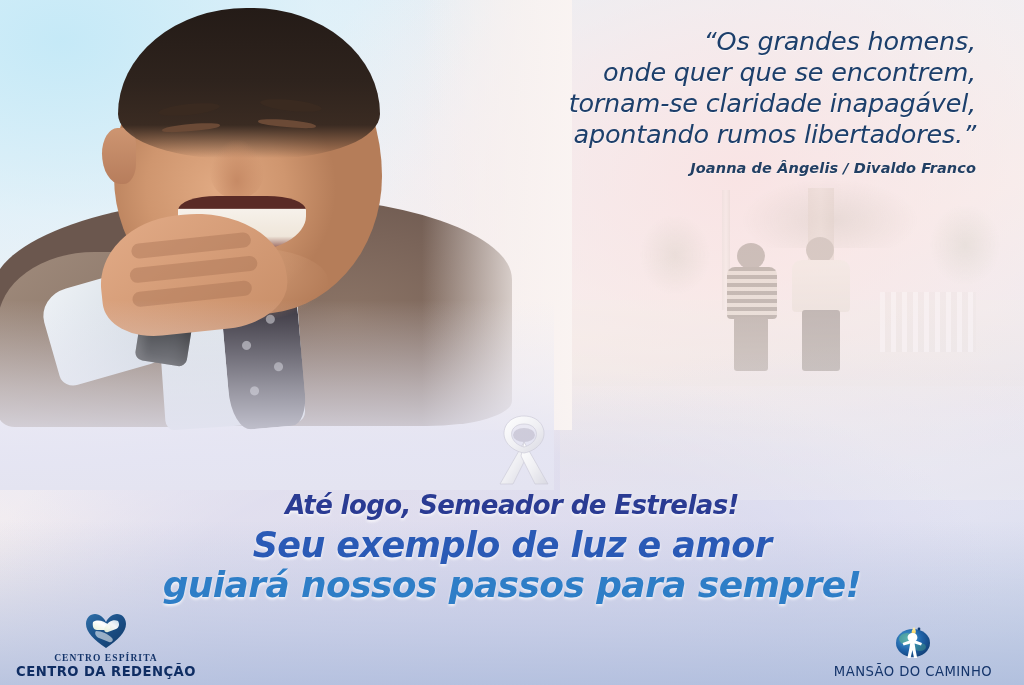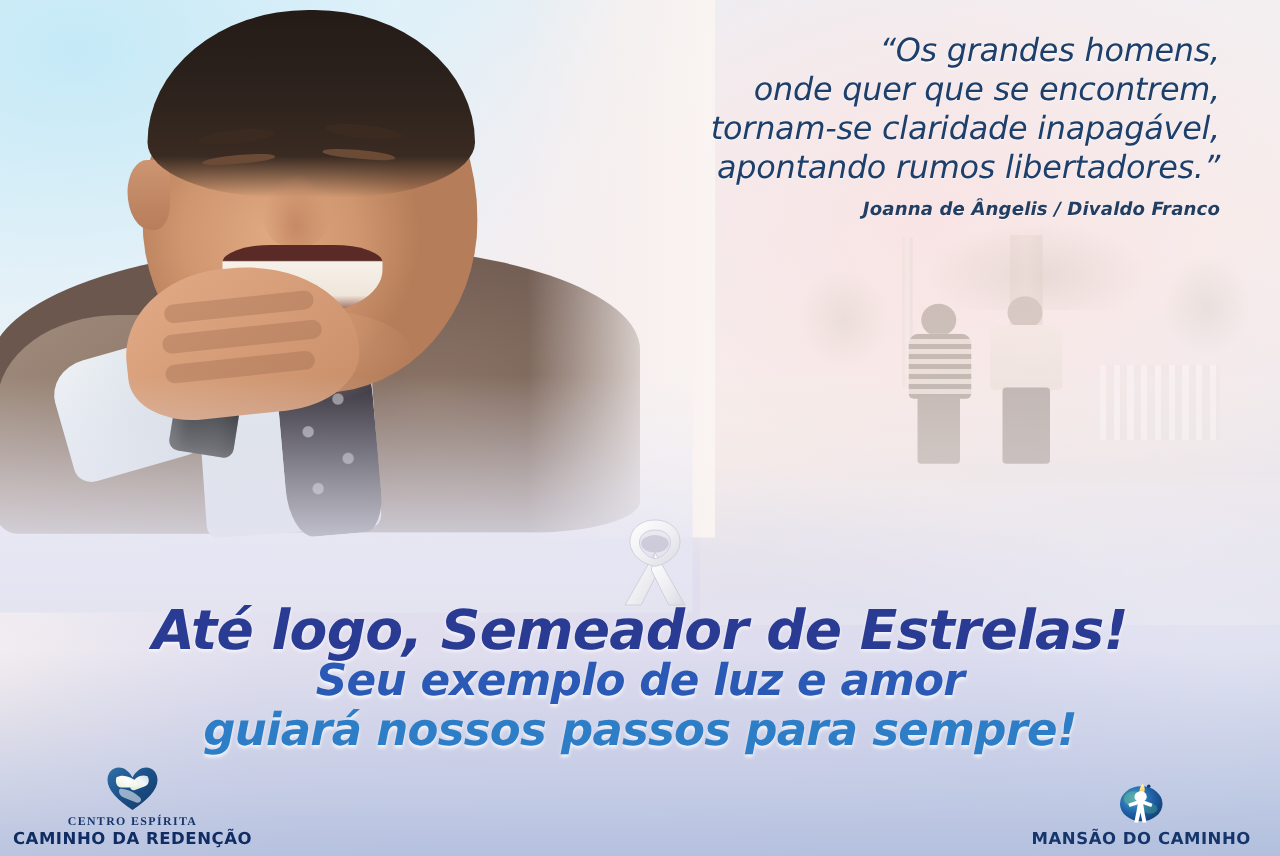--- a/index.html
+++ b/index.html
@@ -146,33 +146,33 @@
   
   .ribbon{ position:absolute; left:491px; top:412px; width:66px; height:74px; }
 
   
   .headline{ position:absolute; left:0; top:484px; width:1024px; text-align:center; }
   .hl{
     font-family:"DejaVu Sans", sans-serif;
     font-style:italic; font-weight:700; letter-spacing:-.6px; white-space:nowrap;
     text-shadow:0 2px 3px rgba(255,255,255,.75);
   }
-  .hl1{ font-size:44px; line-height:42px; color:#2a3b93;text-align:center; }
+  .hl1{ font-size:26px; line-height:42px; color:#2a3b93;text-align:center; }
   .hl2{ font-size:35px; line-height:39px; color:#2a5ab6; }
   .hl3{ font-size:36px; line-height:40px; color:#2e7ec7; }
 
   
   .logo-left{ position:absolute; left:6px; bottom:6px; width:200px; text-align:center; }
   .logo-right{ position:absolute; right:6px; bottom:6px; width:210px; text-align:center; }
   .mark{ display:block; margin:0 auto 3px; }
   .logo-t1{ font-size:9.5px; font-weight:700; letter-spacing:1.1px; color:#15356b;
             font-family:Liberation Serif, serif; line-height:12px; }
   .logo-t2{ font-size:13.2px; font-weight:700; letter-spacing:.45px; color:#0f2d63;
             font-family:"DejaVu Sans", sans-serif; line-height:15px; }
-  .logo-r1{ font-size:13.2px; font-weight:700; letter-spacing:.45px; color:#15356b;
+  .logo-r1{ font-size:13.2px; font-weight:400; letter-spacing:.45px; color:#15356b;
             font-family:"DejaVu Sans", sans-serif; line-height:15px; }
 </style>
 </head>
 <body>
 
 <div id="poster">
 
   <div class="bgphoto">
     <div class="bg-canopy"></div>
     <div class="bg-palm" style="left:640px;"></div>
@@ -267,21 +267,21 @@
           <stop offset="60%" stop-color="#ffffff"></stop>
           <stop offset="100%" stop-color="#cfe2ef"></stop>
         </linearGradient>
       </defs>
       <path d="M22 35 C10 27 2 19 2 11 C2 5 6 1 11 1 C16 1 20 5 22 9 C24 5 28 1 33 1 C38 1 42 5 42 11 C42 19 34 27 22 35 Z" fill="url(#hl1)"></path>
       <path d="M9 9 C14 6 20 8 25 12 C27 14 26 17 23 17 L13 17 C10 17 8 14 9 9 Z" fill="url(#hl2)"></path>
       <path d="M34 8 C29 6 24 9 21 14 C19 17 21 20 24 19 L32 16 C35 15 36 11 34 8 Z" fill="url(#hl2)" opacity="0.95"></path>
       <path d="M12 18 C18 18 24 21 28 25 C30 27 28 30 25 29 L15 25 C12 24 10 20 12 18 Z" fill="#ffffff" opacity="0.55"></path>
     </svg>
     <div class="logo-t1">CENTRO ESPÍRITA</div>
-    <div class="logo-t2">CAMINHO DA REDENÇÃO</div>
+    <div class="logo-t2">CENTRO DA REDENÇÃO</div>
   </div>
 
   <div class="logo-right">
     <svg class="mark" width="46" height="40" viewBox="0 0 46 40">
       <defs>
         <radialGradient id="gg" cx="35%" cy="35%" r="75%">
           <stop offset="0%" stop-color="#4ea7d8"></stop>
           <stop offset="55%" stop-color="#1f62a8"></stop>
           <stop offset="100%" stop-color="#123d72"></stop>
         </radialGradient>

